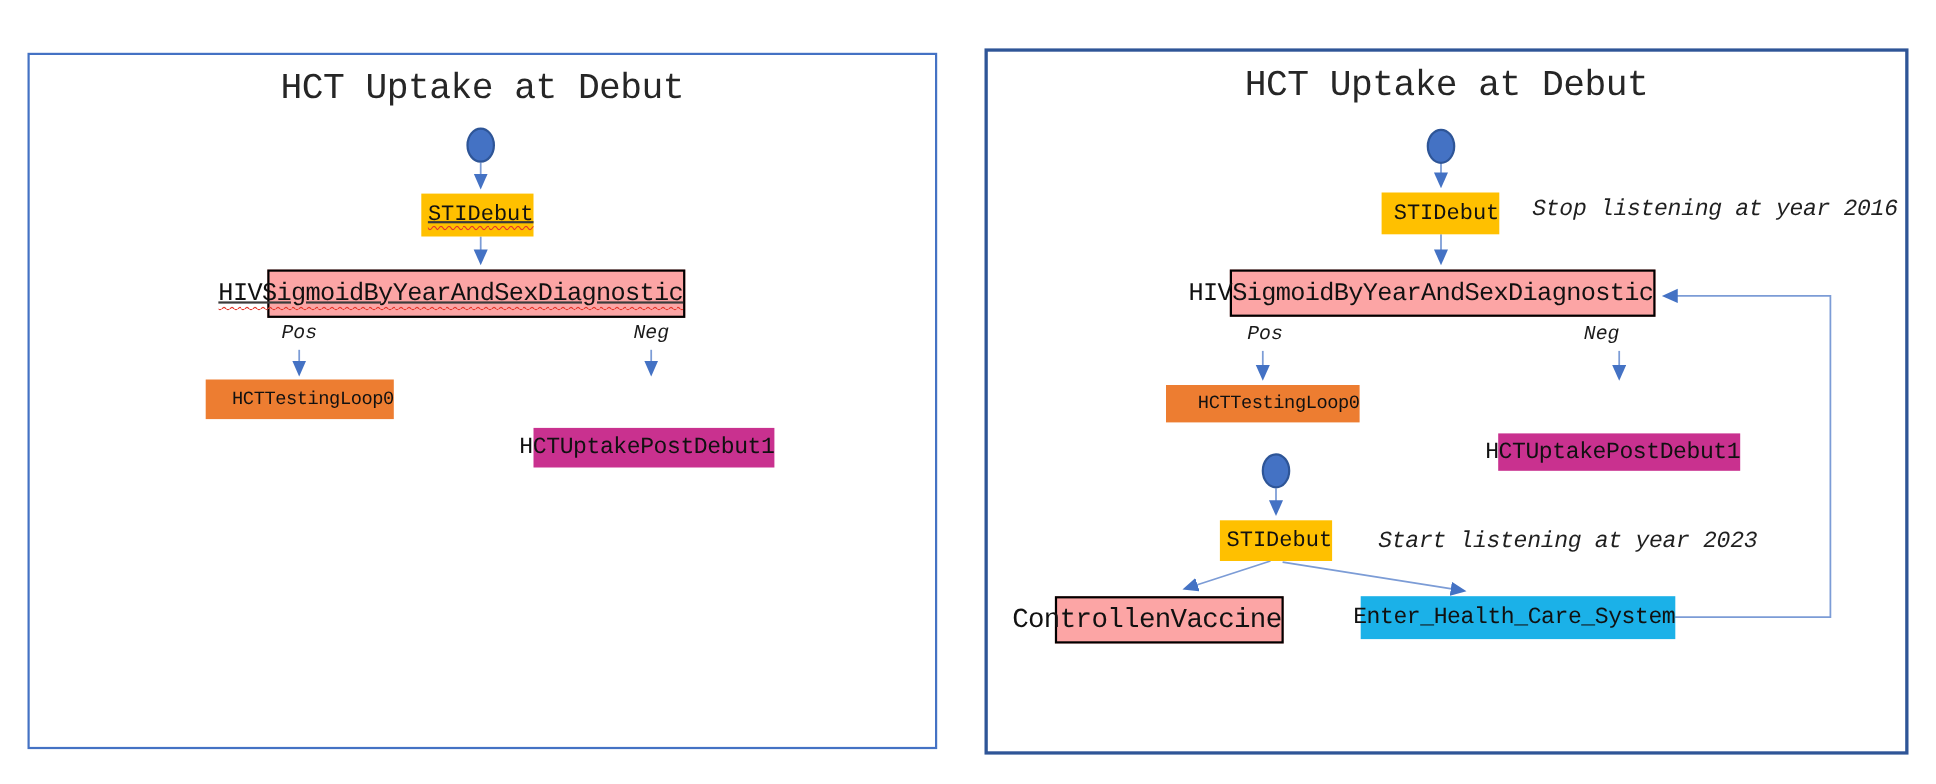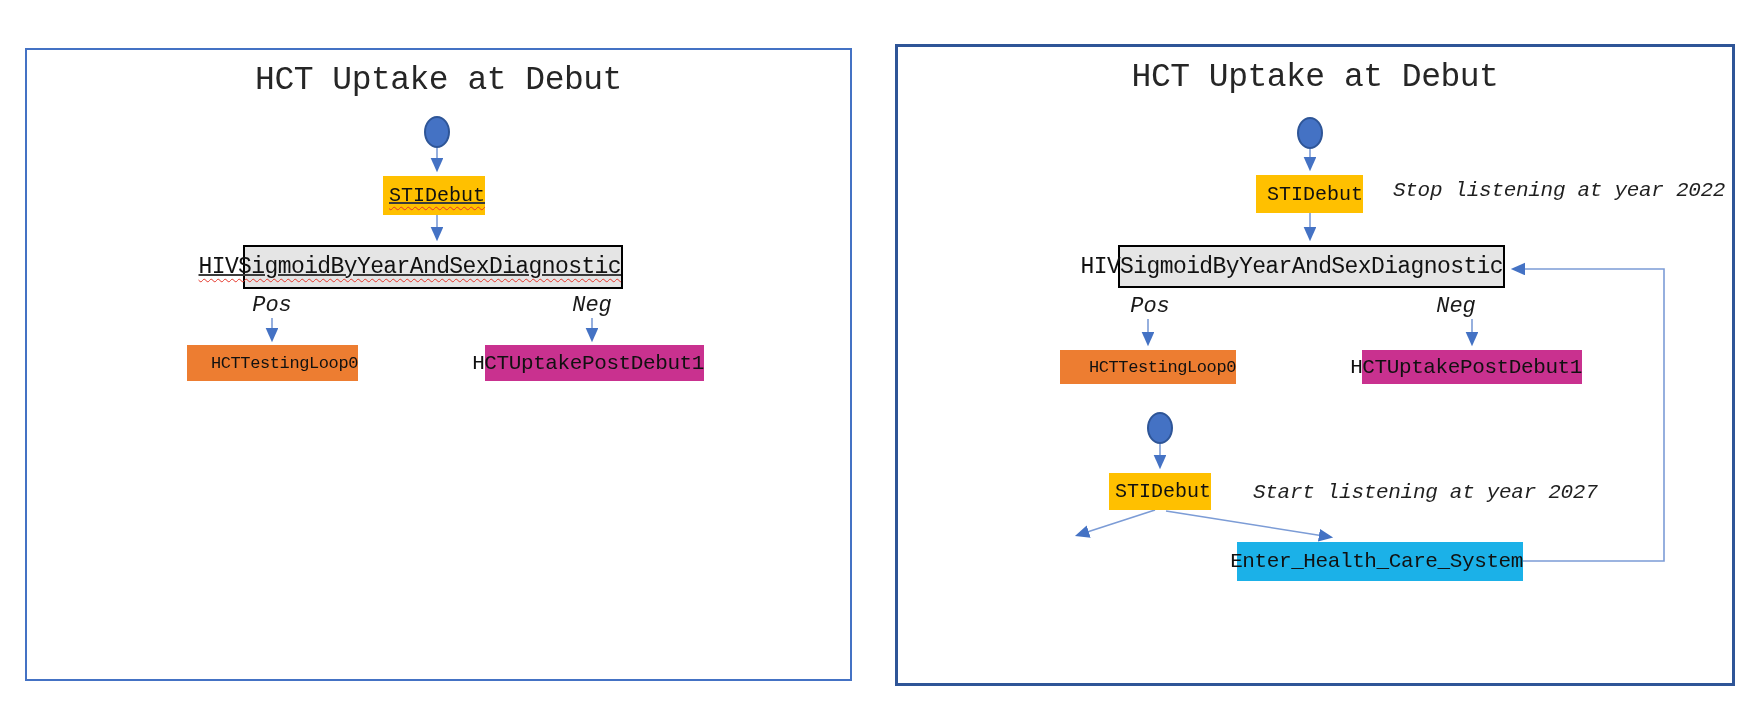--- a/index.html
+++ b/index.html
@@ -12,31 +12,31 @@
   .panel--right{left:895px;top:44px;width:840px;height:642px;border:3px solid #2F5597;}
   .panel-title{
     position:absolute;left:0;right:0;top:12px;text-align:center;
     font-size:33px;letter-spacing:-0.5px;color:#262626;
   }
   .node{
     position:absolute;box-sizing:border-box;display:flex;align-items:center;justify-content:flex-end;
     white-space:nowrap;color:#111;
   }
   .node--gold{background:#FFC000;font-size:20px;}
-  .node--green{background:#e5e5e5;border:2.5px solid #000;font-size:23px;letter-spacing:-0.6px;}
+  .node--green{background:#fca5a5;border:2.5px solid #000;font-size:23px;letter-spacing:-0.6px;}
   .node--orange{background:#ED7D31;font-size:17px;letter-spacing:-0.4px;}
-  .node--magenta{background:#C9318F;font-size:21px;letter-spacing:-0.4px;}
+  .node--magenta{background:#C9318F;font-size:21px;letter-spacing:-0.4px;margin-top:44px;}
   .node--cyan{background:#1BB1E8;font-size:21px;letter-spacing:-0.4px;margin-left:36px;}
   .start-node{
     position:absolute;width:26px;height:32px;border-radius:50%;
     background:#4472C4;border:2px solid #2E5597;box-sizing:border-box;
   }
   .branch-label{
     position:absolute;transform:translateX(-50%);
-    font-style:italic;font-size:22px;color:#1a1a1a;
+    font-style:italic;font-size:18px;color:#1a1a1a;
   }
   .note{
     position:absolute;font-style:italic;font-size:21px;color:#1f1f1f;
     letter-spacing:-0.3px;white-space:nowrap;
   }
   .uw{text-decoration:underline;text-decoration-color:#3b3b3b;text-decoration-thickness:1.5px;}
   .uw .wave{
     text-decoration:underline wavy #e4372b;text-decoration-thickness:1px;
     text-underline-offset:5px;
   }
@@ -104,21 +104,21 @@
       <line x1="268" y1="464" x2="432" y2="490" stroke="#7C9CD6" stroke-width="1.6" marker-end="url(#ah2)"></line>
       <polyline points="589,514 766,514 766,222 616,222" fill="none" stroke="#7C9CD6" stroke-width="1.6" marker-end="url(#ah2)"></polyline>
     </svg>
 
     <div class="start-node" style="left:399px;top:70px;"></div>
 
     <div class="node node--gold" style="left:358px;top:128px;width:107px;height:38px;">
       <span>STIDebut</span>
     </div>
 
-    <div class="note" style="left:495px;top:132px;">Stop listening at year 2022</div>
+    <div class="note" style="left:495px;top:132px;">Stop listening at year 2016</div>
 
     <div class="node node--green" style="left:220px;top:198px;width:387px;height:43px;">
       <span>HIVSigmoidByYearAndSexDiagnostic</span>
     </div>
 
     <div class="branch-label" style="left:252px;top:247px;">Pos</div>
     <div class="branch-label" style="left:558px;top:247px;">Neg</div>
 
     <div class="node node--orange" style="left:162px;top:303px;width:176px;height:34px;">
       <span>HCTTestingLoop0</span>
@@ -127,21 +127,24 @@
     <div class="node node--magenta" style="left:464px;top:303px;width:220px;height:34px;">
       <span>HCTUptakePostDebut1</span>
     </div>
 
     <div class="start-node" style="left:249px;top:365px;"></div>
 
     <div class="node node--gold" style="left:211px;top:426px;width:102px;height:37px;">
       <span>STIDebut</span>
     </div>
 
-    <div class="note" style="left:355px;top:434px;">Start listening at year 2027</div>
+    <div class="note" style="left:355px;top:434px;">Start listening at year 2023</div>
 
+    <div class="node node--green" style="left:61px;top:495px;width:208px;height:43px;font-size:25px;">
+      <span>ControllenVaccine</span>
+    </div>
 
     <div class="node node--cyan" style="left:303px;top:495px;width:286px;height:39px;">
       <span>Enter_Health_Care_System</span>
     </div>
   </div>
 
 </div>
 
 </body></html>

